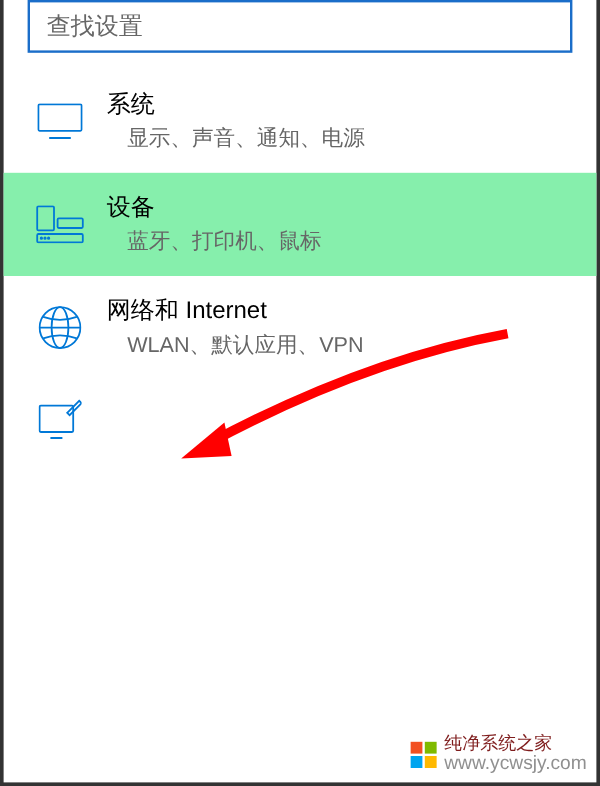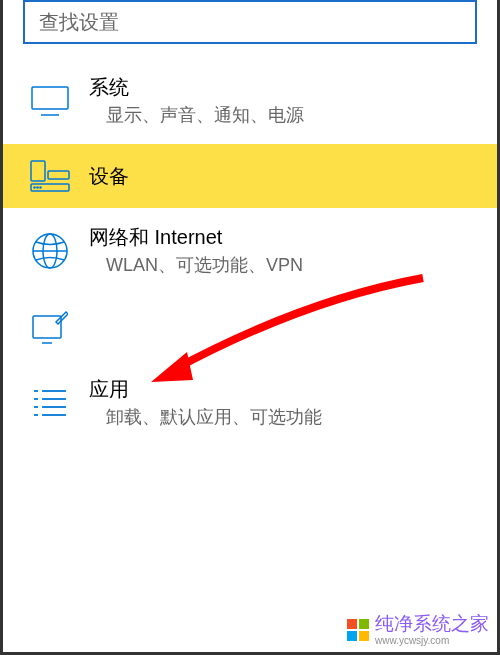--- a/index.html
+++ b/index.html
@@ -43,21 +43,21 @@
     .items {
       margin-top: 14px;
     }
     .item {
       display: flex;
       align-items: center;
       padding: 16px 20px 16px 24px;
       cursor: pointer;
     }
     .item.selected {
-      background: #fde047;
+      background: #86efac;
       font-family: Liberation Serif, serif;
     }
     .icon-wrap {
       width: 46px;
       display: flex;
       justify-content: center;
       align-items: center;
       flex-shrink: 0;
     }
     .icon-wrap svg {
@@ -95,26 +95,26 @@
       right: 8px;
       display: flex;
       align-items: center;
       gap: 6px;
       z-index: 5;
     }
     .wm-logo svg {
       display: block;
     }
     .wm-text {
-      font-size: 19px;
-      color: #8b5cf6;
+      font-size: 15px;
+      color: #7f1d1d;
       line-height: 1.1;
     }
     .wm-url {
-      font-size: 10px;
+      font-size: 16px;
       color: #909090;
     }
   </style>
 </head>
 <body>
 
 <div class="container">
 
   <div class="search-box">
     <input class="search-input" type="text" placeholder="查找设置" style="">
@@ -141,70 +141,53 @@
           <rect x="1" y="1" width="14" height="20" rx="1"></rect>
           <rect x="18" y="11" width="21" height="8" rx="1"></rect>
           <rect x="1" y="24" width="38" height="7" rx="1"></rect>
           <circle cx="4.5" cy="27.5" r="0.6" fill="#0078d7"></circle>
           <circle cx="7.5" cy="27.5" r="0.6" fill="#0078d7"></circle>
           <circle cx="10.5" cy="27.5" r="0.6" fill="#0078d7"></circle>
         </svg>
       </span>
       <div class="text-wrap">
         <div class="title">设备</div>
+        <div class="subtitle">蓝牙、打印机、鼠标</div>
       </div>
     </div>
 
 
     <div class="item">
       <span class="icon-wrap">
         <svg width="36" height="36" viewBox="0 0 36 36" stroke-width="1.5">
           <circle cx="18" cy="18" r="17"></circle>
           <ellipse cx="18" cy="18" rx="7" ry="17"></ellipse>
           <line x1="1" y1="18" x2="35" y2="18"></line>
           <path d="M 4 9 Q 18 14 32 9"></path>
           <path d="M 4 27 Q 18 22 32 27"></path>
         </svg>
       </span>
       <div class="text-wrap">
         <div class="title">网络和 Internet</div>
-        <div class="subtitle">WLAN、可选功能、VPN</div>
+        <div class="subtitle">WLAN、默认应用、VPN</div>
       </div>
     </div>
 
     <div class="item">
       <span class="icon-wrap">
         <svg width="36" height="34" viewBox="0 0 36 34" stroke-width="1.5">
           <rect x="1" y="6" width="28" height="22" rx="1"></rect>
           <line x1="10" y1="33" x2="20" y2="33"></line>
           <path d="M 24 12 L 34 2 L 36 4 L 26 14 Z"></path>
         </svg>
       </span>
       <div class="text-wrap">
       </div>
     </div>
 
-    <div class="item">
-      <span class="icon-wrap">
-        <svg width="34" height="30" viewBox="0 0 34 30" stroke-width="1.8">
-          <line x1="1" y1="3" x2="5" y2="3"></line>  
-            <line x1="9" y1="3" x2="33" y2="3"></line>
-          <line x1="1" y1="11" x2="5" y2="11"></line> 
-            <line x1="9" y1="11" x2="33" y2="11"></line>
-          <line x1="1" y1="19" x2="5" y2="19"></line> 
-            <line x1="9" y1="19" x2="33" y2="19"></line>
-          <line x1="1" y1="27" x2="5" y2="27"></line> 
-            <line x1="9" y1="27" x2="33" y2="27"></line>
-        </svg>
-      </span>
-      <div class="text-wrap">
-        <div class="title">应用</div>
-        <div class="subtitle">卸载、默认应用、可选功能</div>
-      </div>
-    </div>
 
   </div>
 
   <svg class="arrow" viewBox="0 0 290 120">
     <path d="M 280 8 Q 160 30 30 100" stroke="#ff0000" stroke-width="8" fill="none"></path>
     <polygon points="8,112 44,82 50,110" fill="#ff0000"></polygon>
   </svg>
 
   <div class="watermark">
     <span class="wm-logo">

